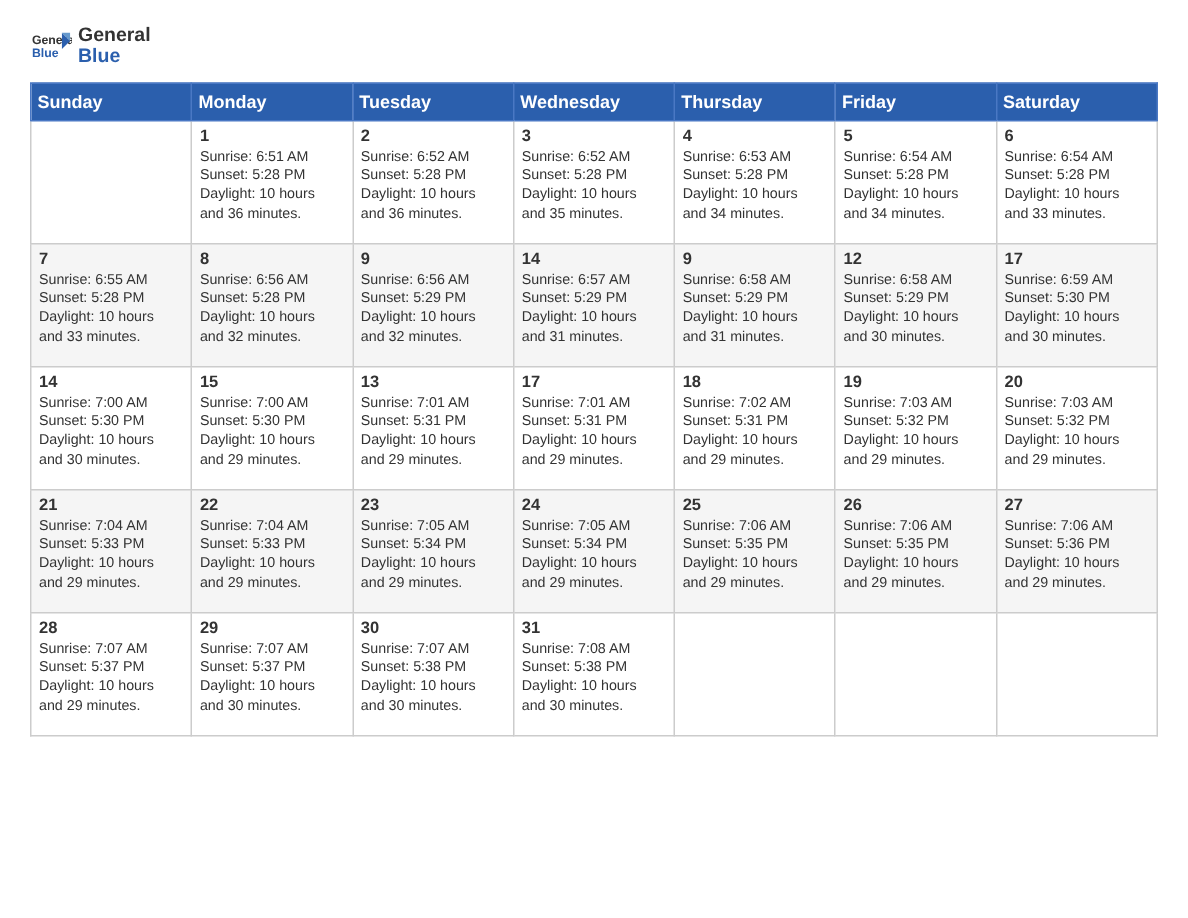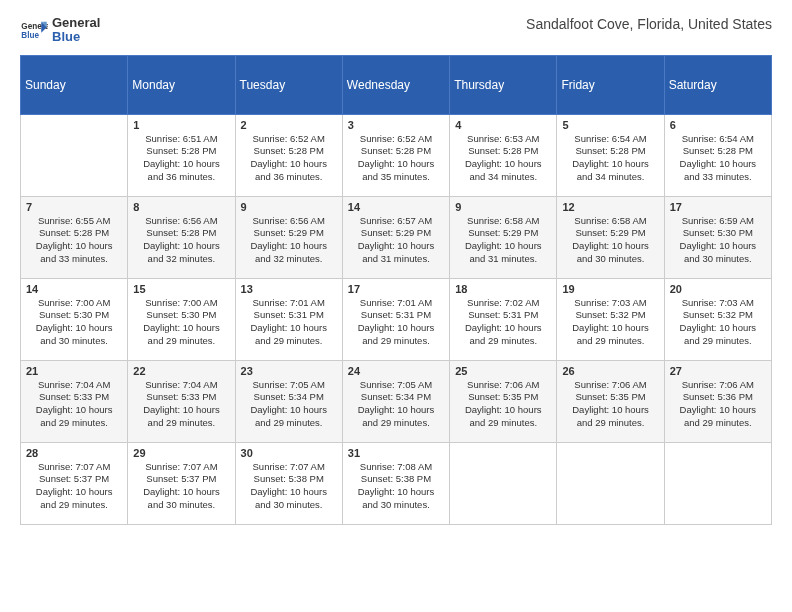--- a/index.html
+++ b/index.html
@@ -44,22 +44,22 @@
     }
     .calendar {
       width: 100%;
       border-collapse: collapse;
       border: 1px solid #ccc;
     }
     .calendar th {
       background-color: #2b5fad;
       color: #fff;
       font-size: 12px;
-      font-weight: normal;
-      padding: 22px 4px;
+      font-weight: bold;
+      padding: 5px 4px;
       text-align: left;
       border: 1px solid #4a78c4;
     }
     .calendar td {
       vertical-align: top;
       border: 1px solid #ccc;
       padding: 4px 5px;
       width: 106px;
       height: 82px;
       background: #fff;
@@ -72,21 +72,20 @@
     .day-number {
       font-weight: bold;
       font-size: 11px;
       margin-bottom: 2px;
       display: block;
     }
     .cell-text {
       font-size: 9.5px;
       line-height: 1.35;
       color: #333;
-      text-align: center;
     }
     .empty-cell {
       background: #fff !important;
     }
   </style>
 </head>
 <body>
 
 <div class="page">
   <div class="header-area">
@@ -96,21 +95,20 @@
         <text x="0" y="20" font-size="9" font-weight="bold" fill="#2b5fad">Blue</text>
         <polygon points="22,2 28,8 22,14" fill="#2b5fad"></polygon>
         <polygon points="22,2 28,2 28,8" fill="#6699cc"></polygon>
       </svg>
       <div style="display:flex;flex-direction:column;line-height:1.1;">
         <span style="font-size:13px;font-weight:bold;color:#333;">General</span>
         <span style="font-size:13px;font-weight:bold;color:#2b5fad;">Blue</span>
       </div>
     </div>
     <div class="title-block">
-      <div class="subtitle">Sandalfoot Cove, Florida, United States</div>
     </div>
   </div>
 
   <table class="calendar">
     <thead>
       <tr>
       <th>Sunday</th>
           <th>Monday</th>
           <th>Tuesday</th>
           <th>Wednesday</th>

